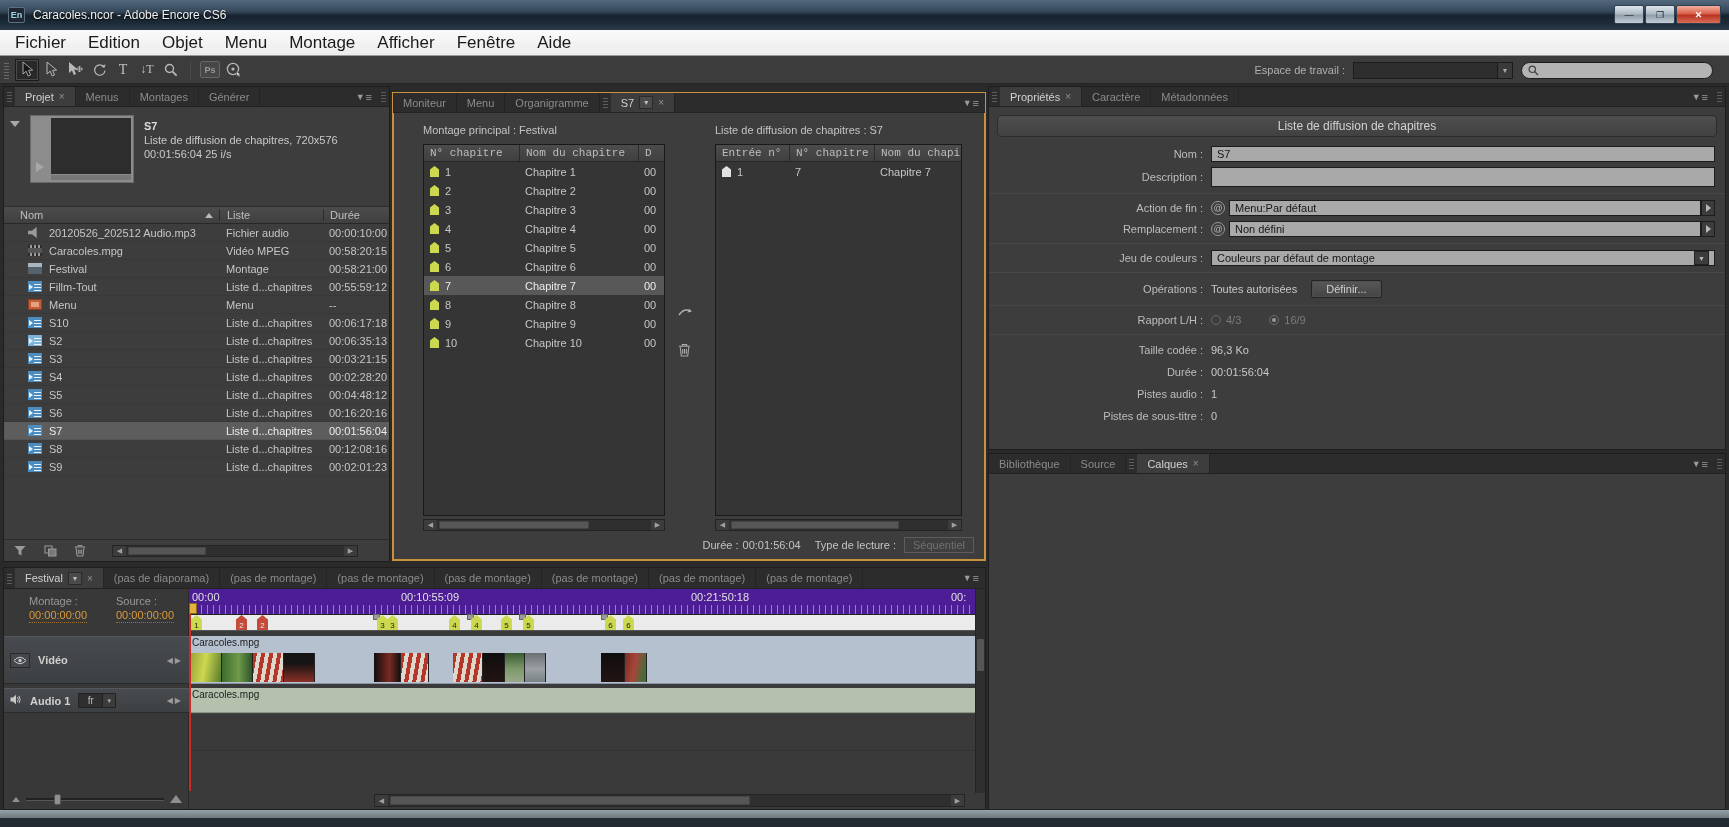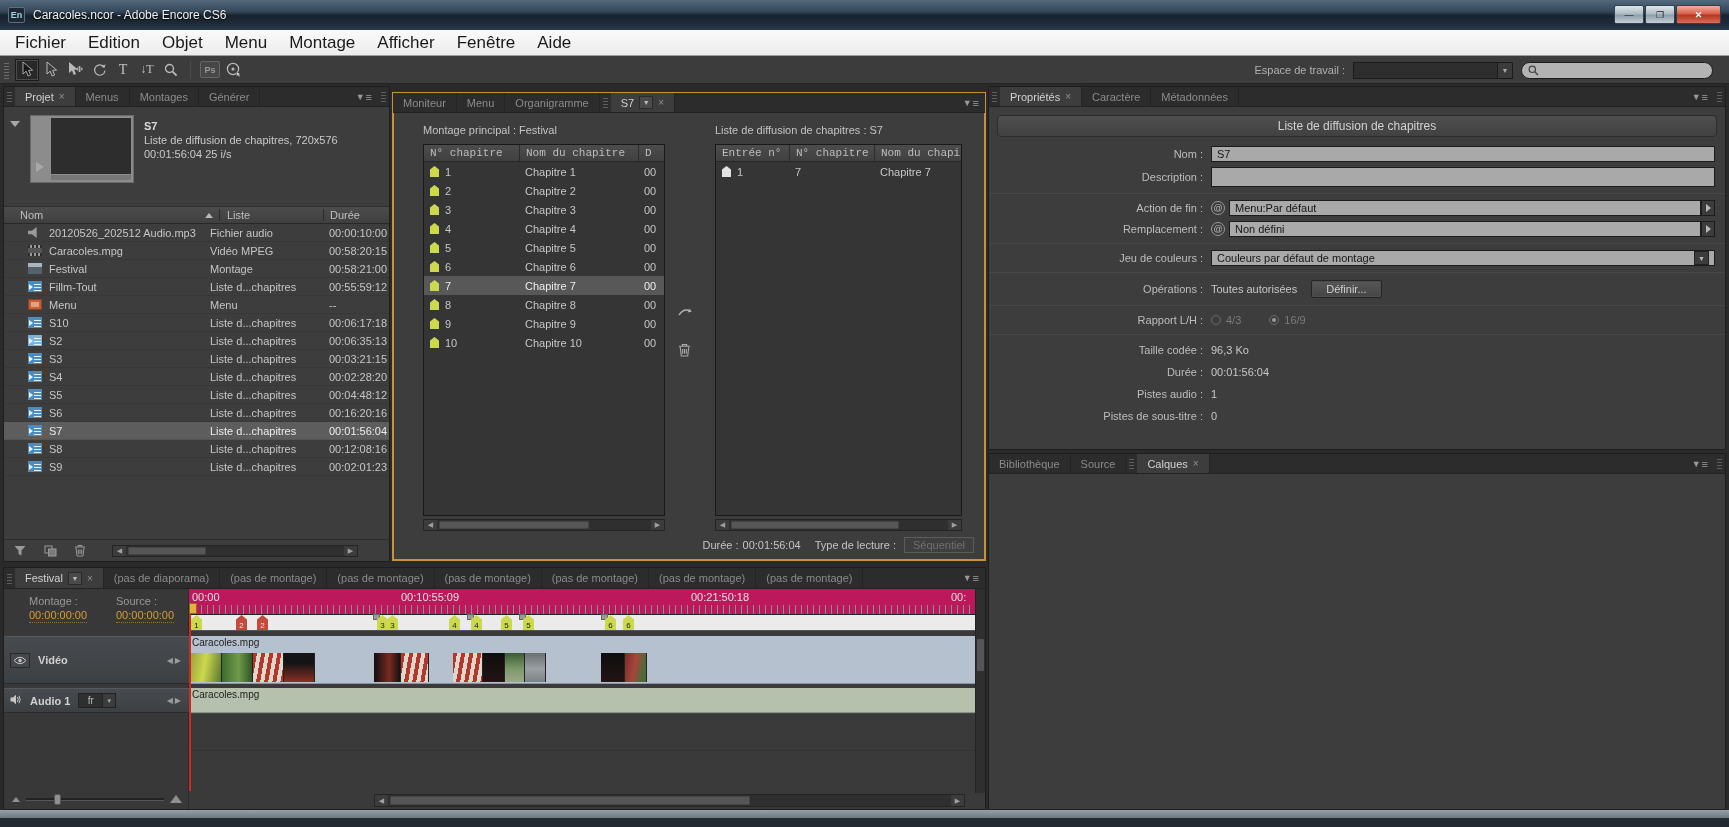--- a/index.html
+++ b/index.html
@@ -78,21 +78,21 @@
   .lh-name { flex:1; padding-left:16px; display:flex; align-items:center; }
   .sort-arrow { margin-left:auto; margin-right:6px; width:0; height:0; border-left:4px solid transparent;
     border-right:4px solid transparent; border-bottom:5px solid #b8b8b8; }
   .lh-type { width:104px; border-left:1px solid #2b2b2b; padding-left:7px; }
   .lh-dur { width:66px; border-left:1px solid #2b2b2b; padding-left:6px; }
   .proj-rows { }
   .proj-row { height:18px; display:flex; align-items:center; color:#c6c6c6; border-bottom:1px solid rgba(0,0,0,0.08); }
   .proj-row.selected { background:#5d5d5d; color:#ececec; }
   .pr-name { flex:1; display:flex; align-items:center; gap:7px; padding-left:24px; overflow:hidden; white-space:nowrap; }
   .pr-type { width:104px; padding-left:7px; white-space:nowrap; overflow:hidden; }
-  .pr-dur { width:66px; padding-left:6px; white-space:nowrap;margin-left:16px; }
+  .pr-dur { width:66px; padding-left:6px; white-space:nowrap; }
   .row-icon { width:14px; height:11px; flex:none; position:relative; }
   [data-icon="audio"] { background:#9a9a9a; clip-path:polygon(0 35%,28% 35%,62% 0,62% 100%,28% 65%,0 65%); }
   [data-icon="video"] { background:repeating-linear-gradient(90deg,#2c2c2c 0 2px,#9a9a9a 2px 4px); }
   [data-icon="video"]::before { content:""; position:absolute; left:0; top:3px; right:0; bottom:3px; background:#555; }
   [data-icon="montage"] { background:#55616b; }
   [data-icon="montage"]::before { content:""; position:absolute; left:0; top:0; right:0; height:4px; background:#a9b6c0; }
   [data-icon="playlist"], [data-icon="playlist-play"] { background:#4d8cbe; }
   [data-icon="playlist"]::before, [data-icon="playlist-play"]::before { content:""; position:absolute; right:1px; top:2px;
     width:7px; height:8px; background:repeating-linear-gradient(0deg,#e8f2fa 0 1px,transparent 1px 3px); }
   [data-icon="playlist"]::after, [data-icon="playlist-play"]::after { content:""; position:absolute; left:1px; top:3px;
@@ -176,21 +176,21 @@
     display:flex; align-items:flex-end; justify-content:center; }
   .track-head { position:absolute; left:0; width:185px; display:flex; align-items:center; gap:8px; padding:0 6px;
     background:linear-gradient(#474a4e,#3d4043); border-top:1px solid #55585c; border-bottom:1px solid #2a2a2a; color:#d0d0d0; }
   .track-head .chevrons { margin-left:auto; color:#9a9a9a; font-size:8px; letter-spacing:2px; }
   .eye-box { width:20px; height:15px; border:1px solid #2a2a2a; background:#44474b; display:flex; align-items:center; justify-content:center; }
   .lang-dd { width:38px; height:15px; background:#2f2f2f; border:1px solid #222; display:flex; align-items:center; }
   .lang-dd .lang { flex:1; text-align:center; color:#b8b8b8; font-size:10px; }
   .lang-dd .dd { width:13px; height:100%; background:#3c3c3c; border-left:1px solid #222; color:#aaa; font-size:6px;
     display:flex; align-items:center; justify-content:center; }
   .tl-tracks { position:absolute; left:185px; top:0; right:10px; height:100%; }
-  .ruler { position:absolute; left:0; top:0; width:100%; height:25px; background:#be185d; }
+  .ruler { position:absolute; left:0; top:0; width:100%; height:25px; background:#4c1d95; }
   .ruler-label { position:absolute; top:2px; color:#e0e0e0; font-size:11px; white-space:nowrap; }
   .ruler-ticks { position:absolute; left:0; right:0; bottom:0; height:9px;
     background:repeating-linear-gradient(90deg,#8f8f8f 0 1px,transparent 1px 6px),
                repeating-linear-gradient(90deg,#b0b0b0 0 1px,transparent 1px 30px); }
   .marker-strip { position:absolute; left:0; top:25px; width:100%; height:17px; background:#ebebeb;
     border-top:1px solid #222; border-bottom:1px solid #555; }
   .playhead-head { position:absolute; left:0px; top:14px; width:8px; height:11px; background:#e2b23c; border:1px solid #8a6a1e; }
   .tl-marker { position:absolute; top:26px; width:11px; height:15px;
     clip-path:polygon(50% 0,100% 30%,100% 100%,0 100%,0 30%);
     display:flex; align-items:flex-end; justify-content:center; font-size:8px; line-height:9px; }

